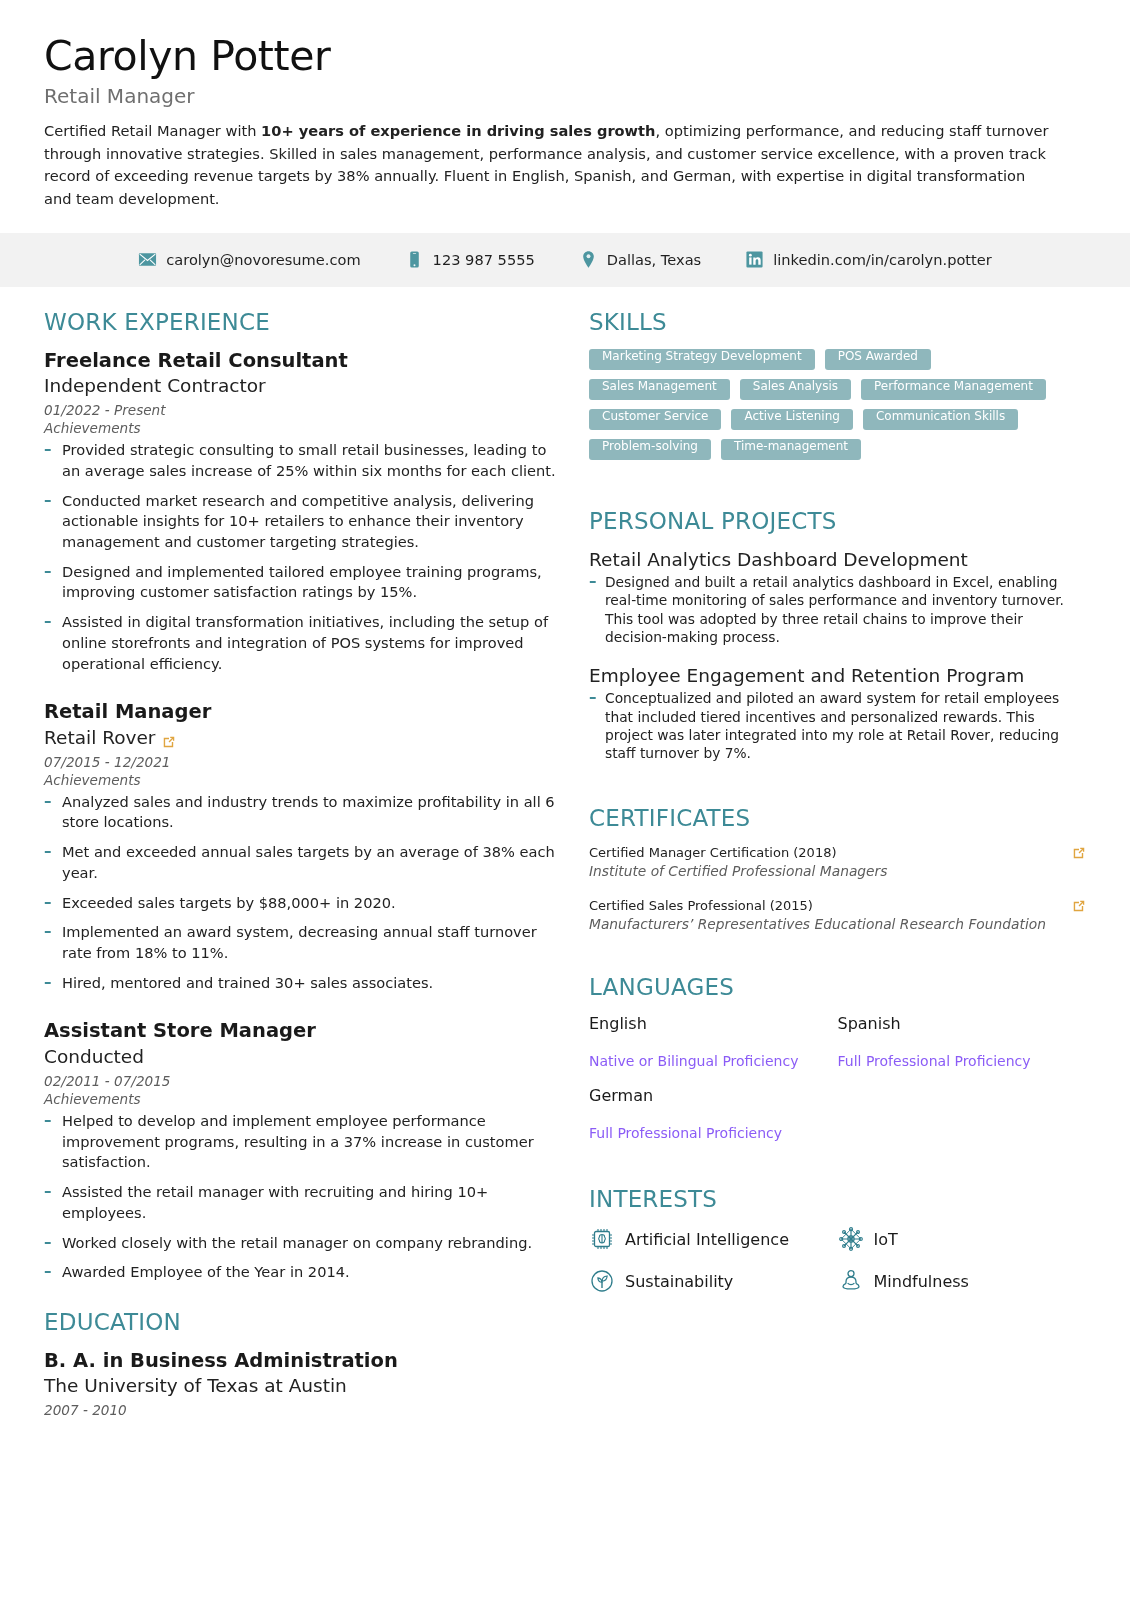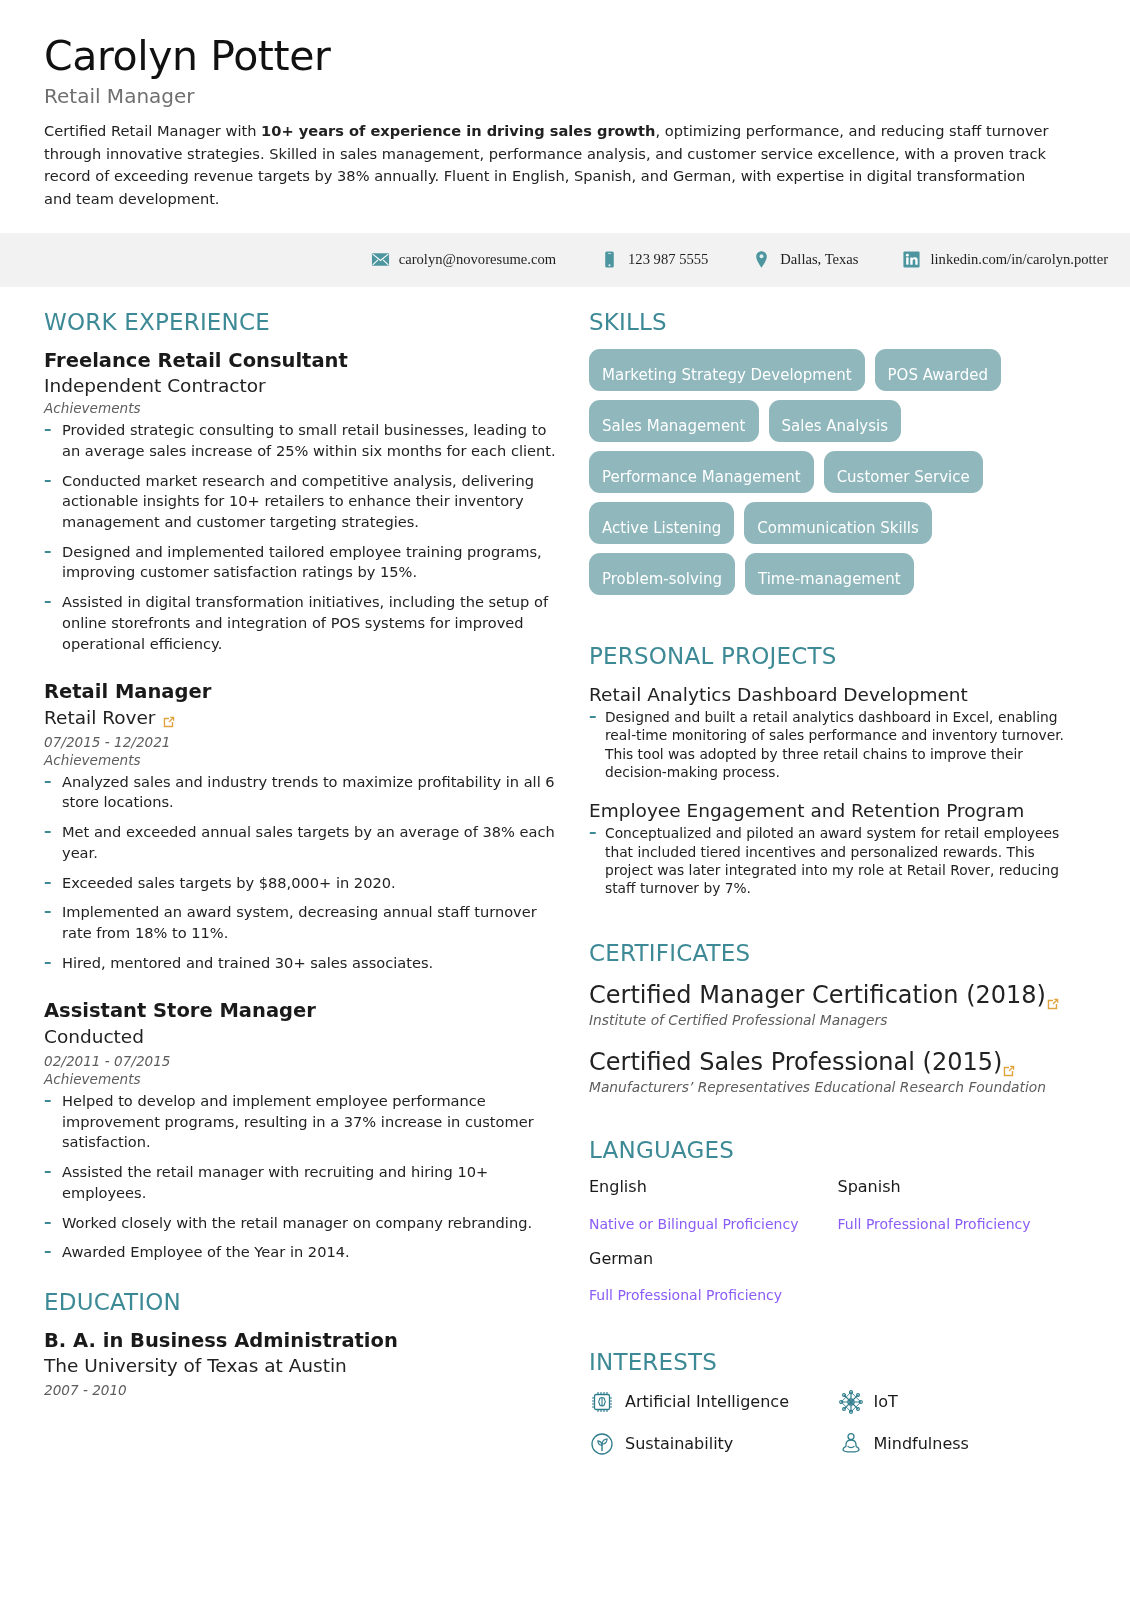--- a/index.html
+++ b/index.html
@@ -25,24 +25,23 @@
   .summary{
     font-size:14.6px;line-height:1.55;color:#222;
     max-width:1010px;margin:0;
   }
   .summary b{font-weight:700;}
 
   
   .contactbar{
     background:#f2f2f2;
     height:54px;
-    display:flex;align-items:center;justify-content:flex-end;
+    display:flex;align-items:center;justify-content:center;
     gap:0px;
     margin-top:14px;
-    font-family:Liberation Serif, serif;
   }
   .contact-item{
     display:flex;align-items:center;gap:9px;
     font-size:14.6px;color:#1f1f1f;
     padding:0 22px;
   }
   .ci-ico{width:19px;height:19px;flex:0 0 auto;display:block;}
 
   
   .cols{display:flex;padding:0 44px;margin-top:22px;box-sizing:border-box;}
@@ -74,33 +73,33 @@
     color:#3d8a96;font-weight:700;font-size:15px;
   }
 
   
   ul.bullets.tight li{font-size:13.8px;line-height:1.33;margin-bottom:2px;padding-left:16px;}
 
   
   .skills{display:flex;flex-wrap:wrap;gap:9px 10px;max-width:460px;}
   .pill{
     background:#8fb7bc;color:#ffffff;
-    border-radius:11px;
-    padding:19px 13px 8px 13px;
-    font-size:15px;line-height:1;
+    border-radius:3px;
+    padding:1px 13px 8px 13px;
+    font-size:12px;line-height:1;
     white-space:nowrap;
   }
 
   
   .proj{margin-bottom:18px;}
   .proj-title{font-size:18.5px;font-weight:400;color:#222;line-height:1.25;margin:0 0 2px 0;}
 
   
   .cert{margin-bottom:19px;}
-  .cert-title{font-size:24px;font-weight:400;color:#222;line-height:1.25;display:flex;align-items:center;}
+  .cert-title{font-size:13px;font-weight:400;color:#222;line-height:1.25;display:flex;align-items:center;justify-content:space-between;}
   .cert-org{font-size:13.8px;font-style:italic;color:#5d5d5d;margin-top:2px;}
 
   
   .langs{display:flex;flex-wrap:wrap;}
   .lang{width:50%;box-sizing:border-box;margin-bottom:16px;padding-right:8px;}
   .lang-name{font-size:16px;color:#1a1a1a;line-height:1.3;}
   .lang-level{font-size:14px;color:#8b5cf6;line-height:1.3;margin-top:17px;}
 
   
   .interests{display:flex;flex-wrap:wrap;}
@@ -168,20 +167,21 @@
 
     <div class="col-left">
 
       <h2 class="section">WORK EXPERIENCE</h2>
 
       <div class="entry">
         <div class="e-title">Freelance Retail Consultant</div>
         <div class="e-company">
             <span>Independent Contractor</span>
           </div>
+        <div class="e-date">01/2022 - Present</div>
         <div class="e-ach">Achievements</div>
         <ul class="bullets">
           <li>Provided strategic consulting to small retail businesses, leading to an average sales increase of 25% within six months for each client.</li>
           <li>Conducted market research and competitive analysis, delivering actionable insights for 10+ retailers to enhance their inventory management and customer targeting strategies.</li>
           <li>Designed and implemented tailored employee training programs, improving customer satisfaction ratings by 15%.</li>
           <li>Assisted in digital transformation initiatives, including the setup of online storefronts and integration of POS systems for improved operational efficiency.</li>
         </ul>
       </div>
 
       <div class="entry">

